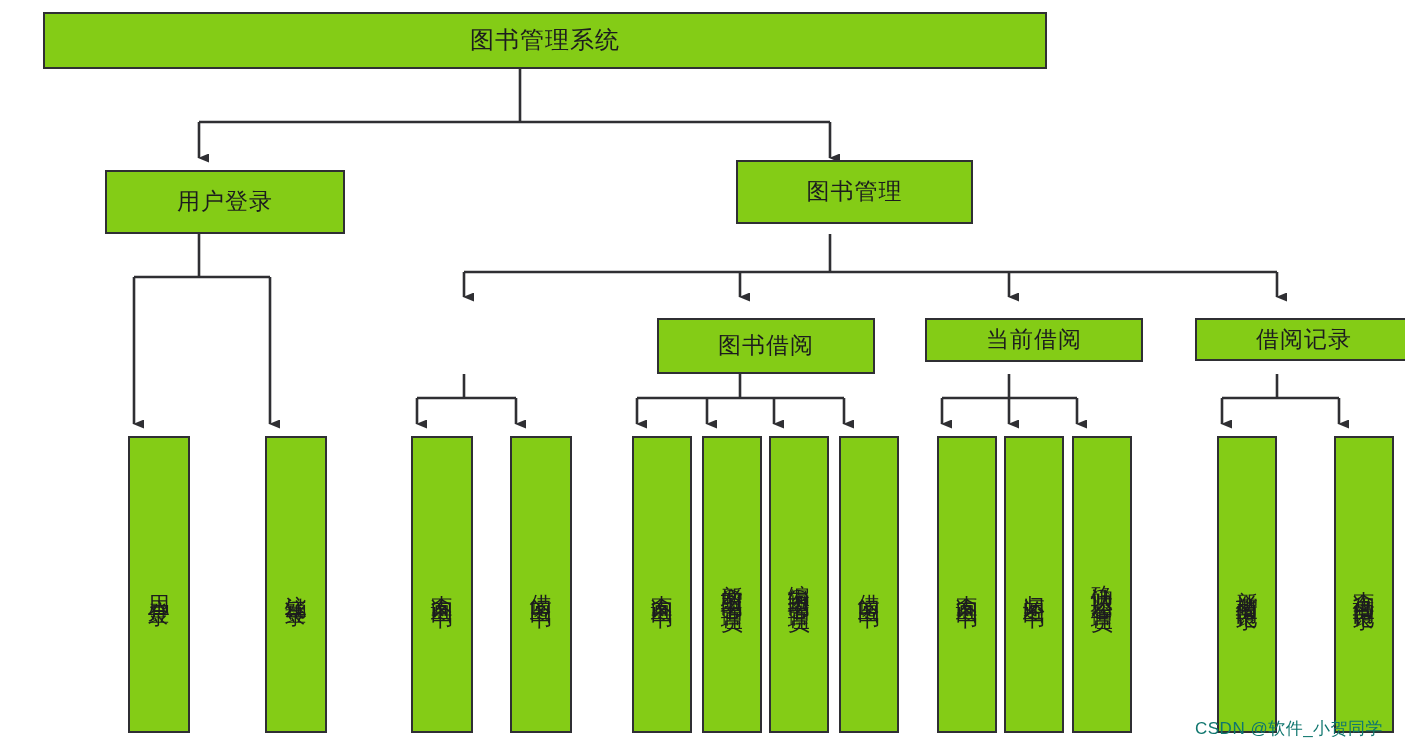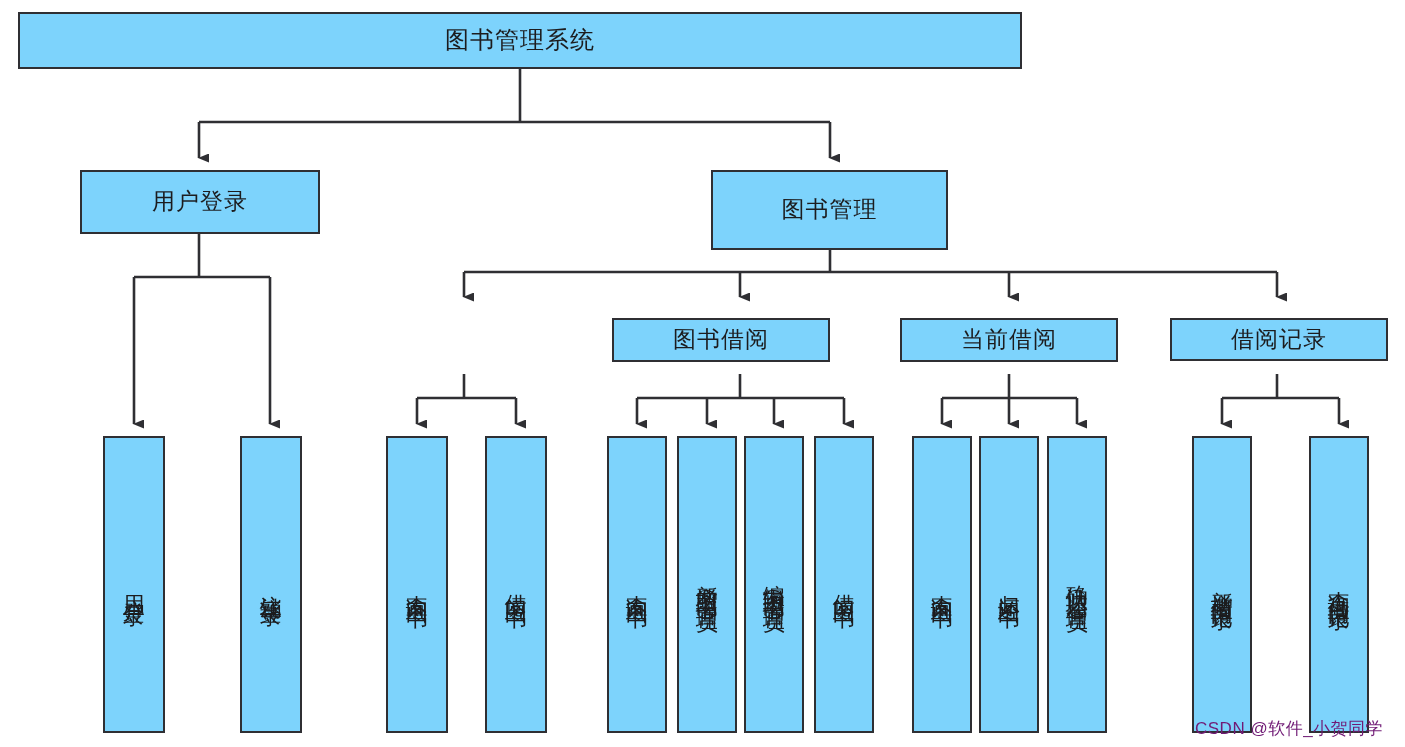--- a/index.html
+++ b/index.html
@@ -21,47 +21,48 @@
     position: absolute;
     left: 0;
     top: 0;
     width: 1405px;
     height: 747px;
   }
   .node {
     position: absolute;
     box-sizing: border-box;
     border: 2.5px solid #2f2f33;
-    background: #7dd3fc;
+    background: #84cc16;
     color: #1c1c1e;
     display: flex;
     align-items: center;
     justify-content: center;
     text-align: right;
+    margin-left: 25px;
   }
   .node.horiz {
     font-size: 23px;
     letter-spacing: 1px;
     line-height: 1.1;
   }
   .node.vert {
     writing-mode: vertical-rl;
     text-orientation: upright;
     font-size: 22px;
     letter-spacing: 4px;
     line-height: 1.25;
     padding: 6px 0;
   }
   .node.root {
     font-size: 24px;
   }
   .watermark {
     position: absolute;
     font-size: 17px;
-    color: #701a75;
+    color: #0f766e;
     white-space: nowrap;
     user-select: none;
     letter-spacing: 0.5px;
     text-align: center;
   }
 </style>
 </head>
 <body>
 
 <div id="diagram-root">
@@ -115,23 +116,23 @@
       <path d="M1277,374 L1277,398"></path>
       <path d="M1222,398 L1339,398"></path>
       <path d="M1222,398 L1222,424" marker-end="url(#arrowhead)"></path>
       <path d="M1339,398 L1339,424" marker-end="url(#arrowhead)"></path>
     </g>
   </svg>
 
   <div class="node horiz root" style="left:18px; top:12px; width:1004px; height:57px;">图书管理系统</div>
 
   <div class="node horiz" style="left:80px; top:170px; width:240px; height:64px;">用户登录</div>
-  <div class="node horiz" style="left:711px; top:170px; width:237px; height:80px;">图书管理</div>
+  <div class="node horiz" style="left:711px; top:160px; width:237px; height:64px;">图书管理</div>
 
-  <div class="node horiz" style="left:612px; top:318px; width:218px; height:44px;">图书借阅</div>
+  <div class="node horiz" style="left:632px; top:318px; width:218px; height:56px;">图书借阅</div>
   <div class="node horiz" style="left:900px; top:318px; width:218px; height:44px;">当前借阅</div>
   <div class="node horiz" style="left:1170px; top:318px; width:218px; height:43px;">借阅记录</div>
 
   <div class="node vert" style="left:103px; top:436px; width:62px; height:297px;">用户登录</div>
   <div class="node vert" style="left:240px; top:436px; width:62px; height:297px;">注销登录</div>
 
   <div class="node vert" style="left:386px; top:436px; width:62px; height:297px;">查询图书</div>
   <div class="node vert" style="left:485px; top:436px; width:62px; height:297px;">借阅图书</div>
 
   <div class="node vert" style="left:607px; top:436px; width:60px; height:297px;">查询图书</div>

